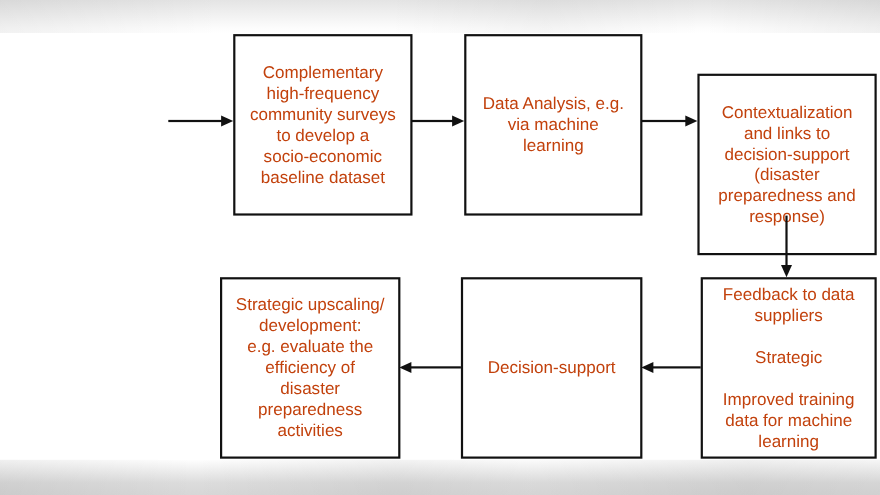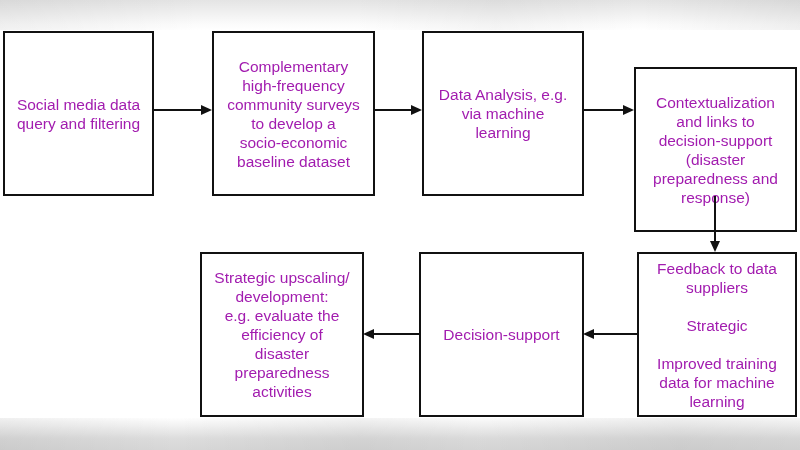--- a/index.html
+++ b/index.html
@@ -43,21 +43,21 @@
     align-items: center;
     justify-content: center;
   }
   .box-text {
     display: block;
     width: 100%;
     text-align: center;
     white-space: pre-line;
     font-size: 15.5px;
     line-height: 19px;
-    color: #a21caf;
+    color: #c2410c;
     padding: 0 2px;
   }
   .b1 { left: 3px;   top: 31px;  width: 151px; height: 165px; }
   .b2 { left: 212px; top: 31px;  width: 163px; height: 165px; }
   .b3 { left: 422px; top: 31px;  width: 162px; height: 165px; }
   .b4 { left: 634px; top: 31px;  width: 163px; height: 165px; margin-top: 36px; }
   .b5 { left: 637px; top: 252px; width: 160px; height: 165px; }
   .b6 { left: 419px; top: 252px; width: 165px; height: 165px; }
   .b7 { left: 200px; top: 252px; width: 164px; height: 165px; justify-content: center; }
 
@@ -95,24 +95,20 @@
   .a6 { left: 363px; top: 329px; width: 56px; height: 10px; }
 </style>
 </head>
 <body>
 
 <div class="canvas">
 
   <div class="band band-top"></div>
   <div class="band band-bottom"></div>
 
-  <div class="box b1">
-    <span class="box-text">Social media data
-query and filtering</span>
-  </div>
   <div class="box b2">
     <span class="box-text">Complementary
 high-frequency
 community surveys
 to develop a
 socio-economic
 baseline dataset</span>
   </div>
   <div class="box b3">
     <span class="box-text">Data Analysis, e.g.

